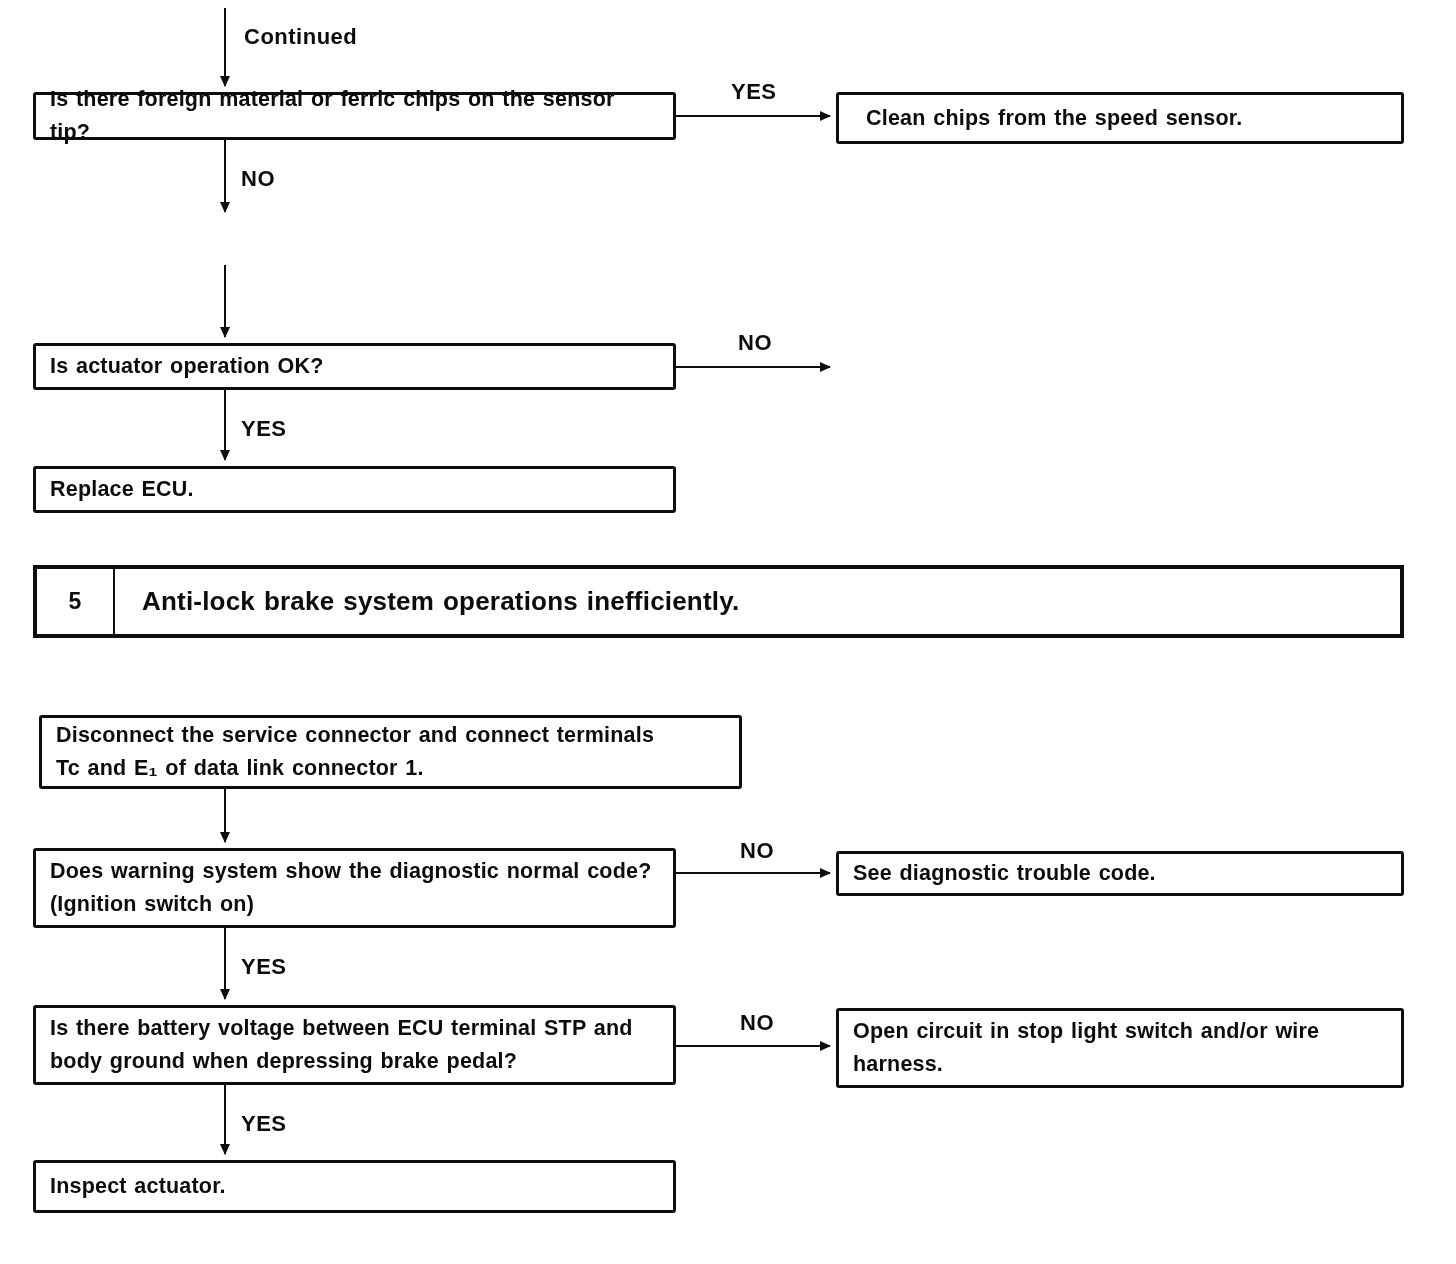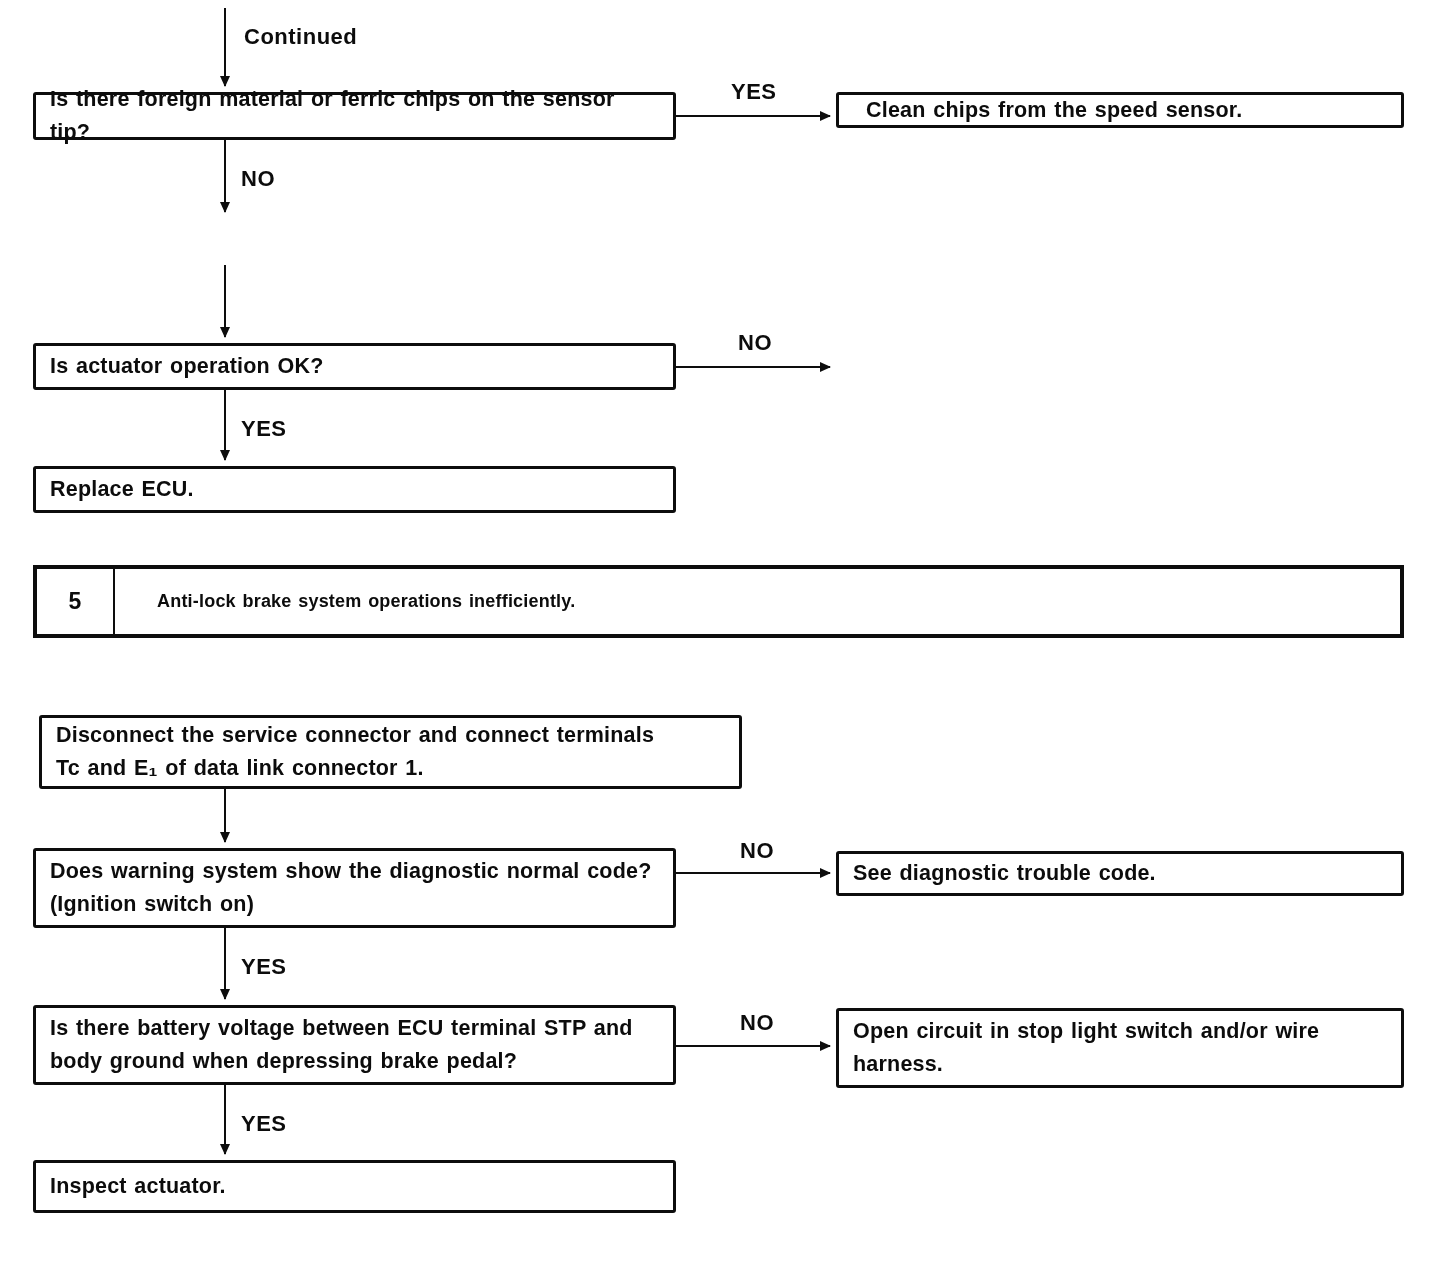--- a/index.html
+++ b/index.html
@@ -52,22 +52,22 @@
     display: flex;
     align-items: center;
     justify-content: center;
     font-size: 23px;
     font-weight: 700;
   }
   .section-title {
     flex: 1;
     display: flex;
     align-items: center;
-    padding-left: 42px;
-    font-size: 18px;
+    padding-left: 27px;
+    font-size: 26px;
     font-weight: 700;
     letter-spacing: 0.2px;
     word-spacing: 1.5px;
   }
 </style>
 </head>
 <body>
 
 <div class="canvas">
 
@@ -111,21 +111,21 @@
       <line x1="225" y1="1084" x2="225" y2="1154" stroke="#0d0d0d" stroke-width="2" marker-end="url(#ah)"></line>
     </g>
   </svg>
 
   <div class="flow-label" style="left:244px; top:24px;">Continued</div>
 
   <div class="node" style="left:33px; top:92px; width:643px; height:48px;">Is there foreign material or ferric chips on the sensor tip?</div>
 
   <div class="flow-label" style="left:731px; top:79px;">YES</div>
 
-  <div class="node" style="left:836px; top:92px; width:568px; height:36px;padding-left:27px;">Clean chips from the speed sensor.</div>
+  <div class="node" style="left:836px; top:92px; width:568px; height:52px;padding-left:27px;">Clean chips from the speed sensor.</div>
 
   <div class="flow-label" style="left:241px; top:166px;">NO</div>
 
 
   <div class="node" style="left:33px; top:343px; width:643px; height:47px;">Is actuator operation OK?</div>
 
   <div class="flow-label" style="left:738px; top:330px;">NO</div>
 
 
   <div class="flow-label" style="left:241px; top:416px;">YES</div>

